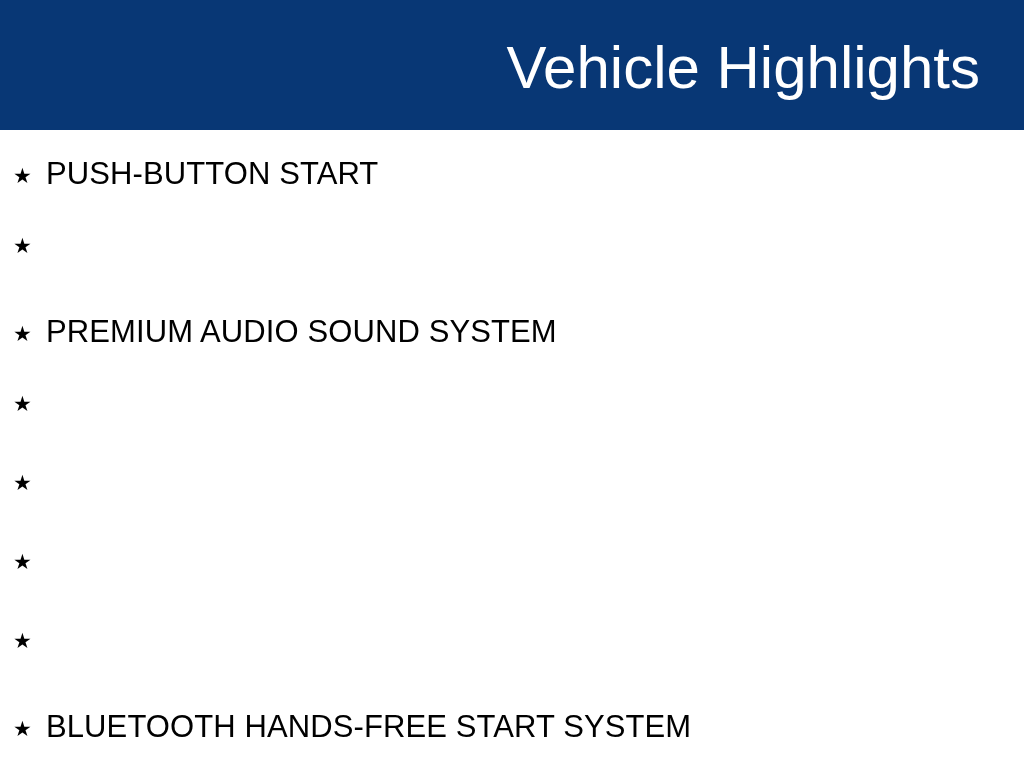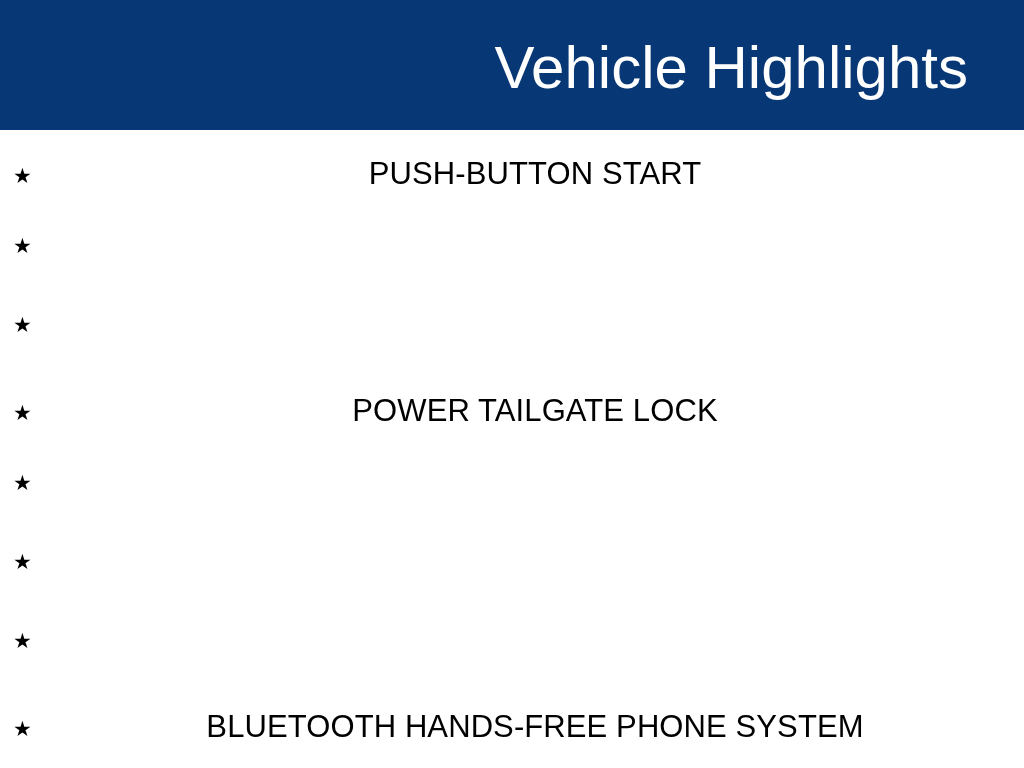--- a/index.html
+++ b/index.html
@@ -40,21 +40,21 @@
 
   .header-title {
     color: #ffffff;
     font-family: "Liberation Sans", sans-serif;
     font-size: 60px;
     font-weight: 400;
     line-height: 1.05;
     letter-spacing: 0px;
     white-space: nowrap;
     text-align: left;
-    margin: 12px;
+    margin: 0;
     padding: 0;
     position: relative;
     top: 2px;
   }
 
   
   .highlights-list {
     position: absolute;
     top: 130px;
     left: 0;
@@ -94,21 +94,20 @@
 
   .highlight-label {
     flex: 1 1 auto;
     color: #000000;
     font-family: "Liberation Sans", sans-serif;
     font-size: 31px;
     font-weight: 400;
     line-height: 1;
     letter-spacing: 0.1px;
     white-space: nowrap;
-    text-align: center;
   }
 </style>
 </head>
 <body>
 
 <div class="slide">
 
   <div class="header-band">
     <h1 class="header-title">Vehicle Highlights</h1>
   </div>
@@ -119,39 +118,39 @@
       <span class="bullet-star">★</span>
       <span class="highlight-label">PUSH-BUTTON START</span>
     </li>
 
     <li class="highlight-item">
       <span class="bullet-star">★</span>
     </li>
 
     <li class="highlight-item">
       <span class="bullet-star">★</span>
-    </li>
-
-    <li class="highlight-item">
-      <span class="bullet-star">★</span>
-      <span class="highlight-label">POWER TAILGATE LOCK</span>
+      <span class="highlight-label">PREMIUM AUDIO SOUND SYSTEM</span>
     </li>
 
     <li class="highlight-item">
       <span class="bullet-star">★</span>
     </li>
 
     <li class="highlight-item">
       <span class="bullet-star">★</span>
     </li>
 
     <li class="highlight-item">
       <span class="bullet-star">★</span>
     </li>
 
     <li class="highlight-item">
       <span class="bullet-star">★</span>
-      <span class="highlight-label">BLUETOOTH HANDS-FREE PHONE SYSTEM</span>
+    </li>
+
+    <li class="highlight-item">
+      <span class="bullet-star">★</span>
+      <span class="highlight-label">BLUETOOTH HANDS-FREE START SYSTEM</span>
     </li>
 
   </ul>
 
 </div>
 
 </body></html>

